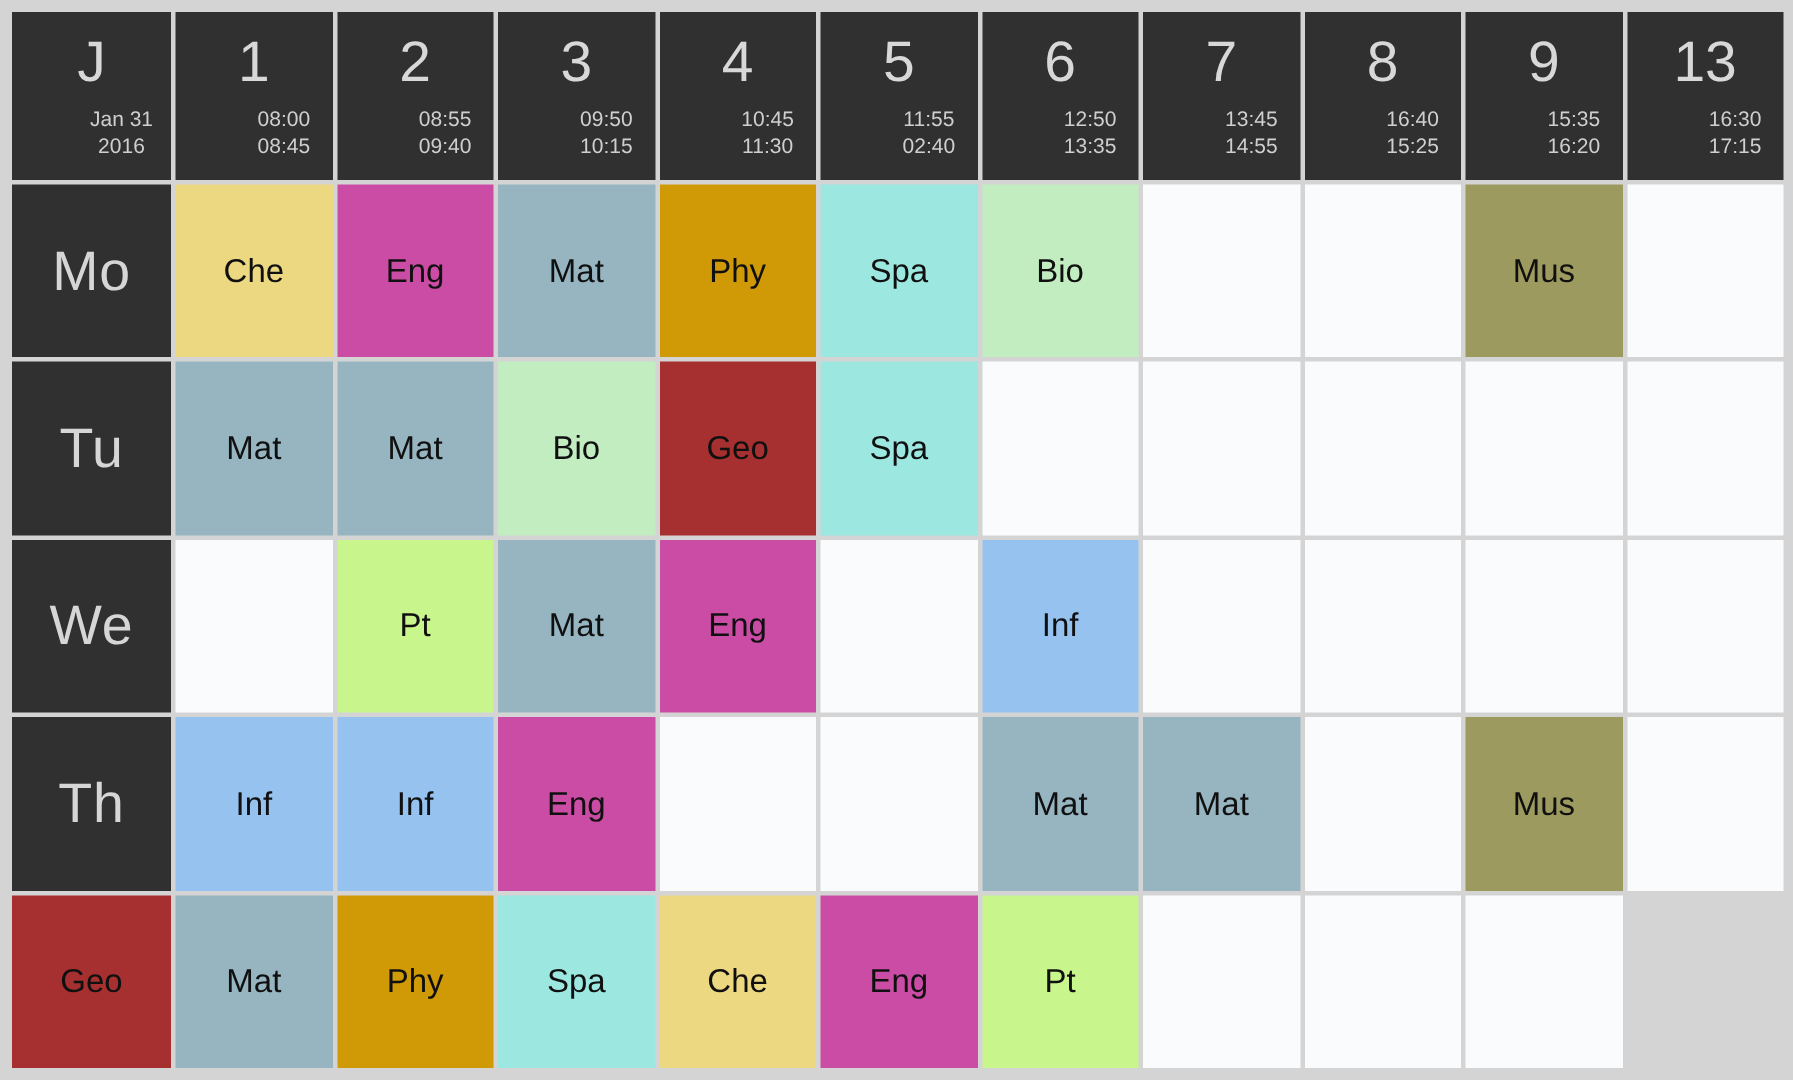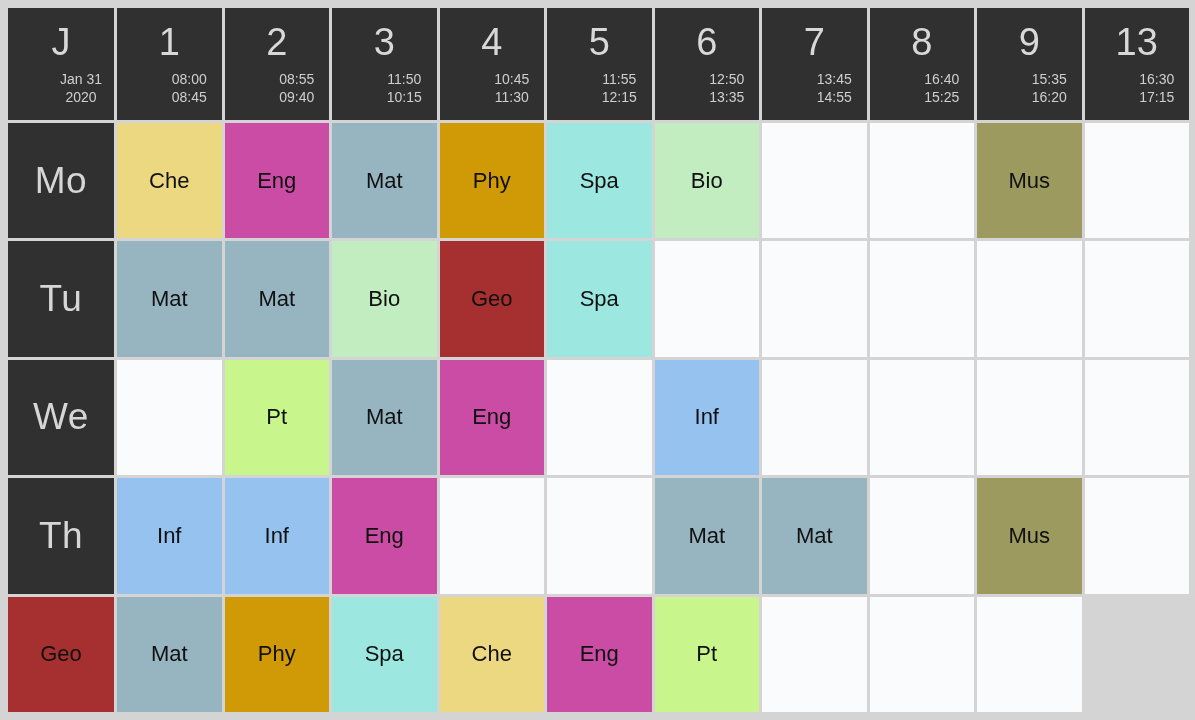--- a/index.html
+++ b/index.html
@@ -90,56 +90,56 @@
 </style>
 </head>
 <body>
 
 <div id="timetable">
   <div class="grid">
       <div class="hdr">
         <div class="num">J</div>
         <div class="times">
           <span>Jan 31</span>
-          <span>2020</span>
+          <span>2016</span>
         </div>
       </div>
       <div class="hdr">
         <div class="num">1</div>
         <div class="times">
           <span>08:00</span>
           <span>08:45</span>
         </div>
       </div>
       <div class="hdr">
         <div class="num">2</div>
         <div class="times">
           <span>08:55</span>
           <span>09:40</span>
         </div>
       </div>
       <div class="hdr">
         <div class="num">3</div>
         <div class="times">
-          <span>11:50</span>
+          <span>09:50</span>
           <span>10:15</span>
         </div>
       </div>
       <div class="hdr">
         <div class="num">4</div>
         <div class="times">
           <span>10:45</span>
           <span>11:30</span>
         </div>
       </div>
       <div class="hdr">
         <div class="num">5</div>
         <div class="times">
           <span>11:55</span>
-          <span>12:15</span>
+          <span>02:40</span>
         </div>
       </div>
       <div class="hdr">
         <div class="num">6</div>
         <div class="times">
           <span>12:50</span>
           <span>13:35</span>
         </div>
       </div>
       <div class="hdr">

